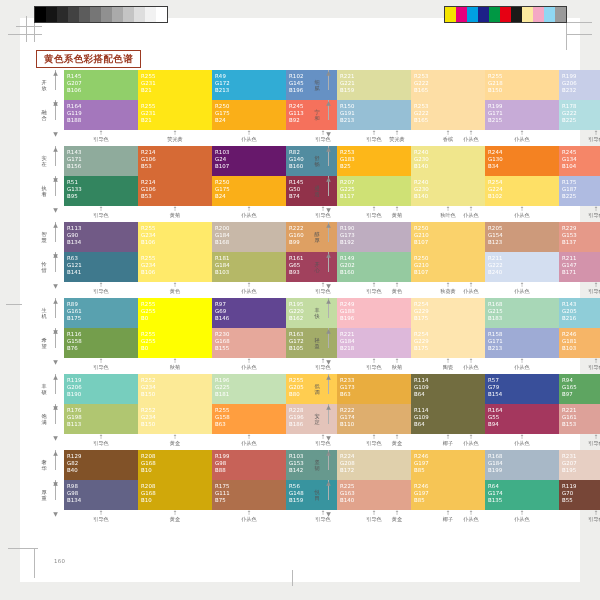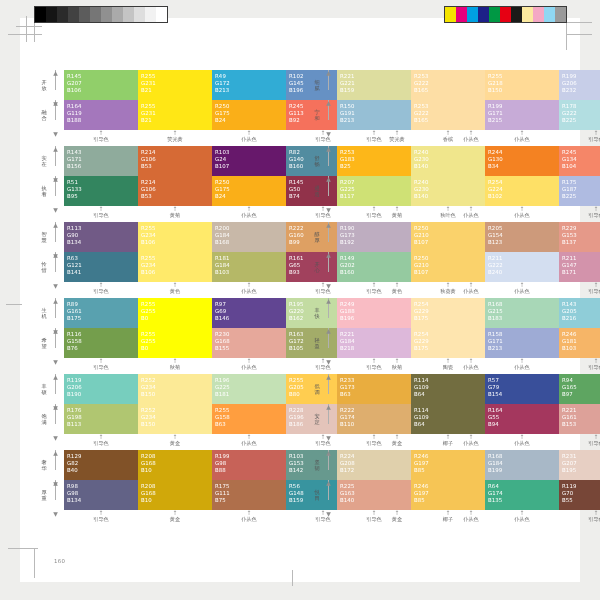--- a/index.html
+++ b/index.html
@@ -132,20 +132,23 @@
       <i style="background:#1d2088"></i>
     <i style="background:#009844"></i>
       <i style="background:#e60013"></i>
     <i style="background:#1a1a18"></i>
       <i style="background:#fbe9a0"></i>
     <i style="background:#f4a8c4"></i>
       <i style="background:#8fd7f2"></i>
     <i style="background:#9a9a9a"></i>
   </div>
 
+  <div class="title-box">
+    <span>黄色系色彩搭配色谱</span>
+  </div>
 
   <div class="sheet" id="sheet">
       <div class="blockrow">
         <div class="col left">
           <div class="grp">
             <div class="axis"></div>
             <div class="arrowup" style="top:-1px;">▲</div>
             <div class="vlabel" style="top:10px;">
               <div>开</div>
               <div>放</div>

